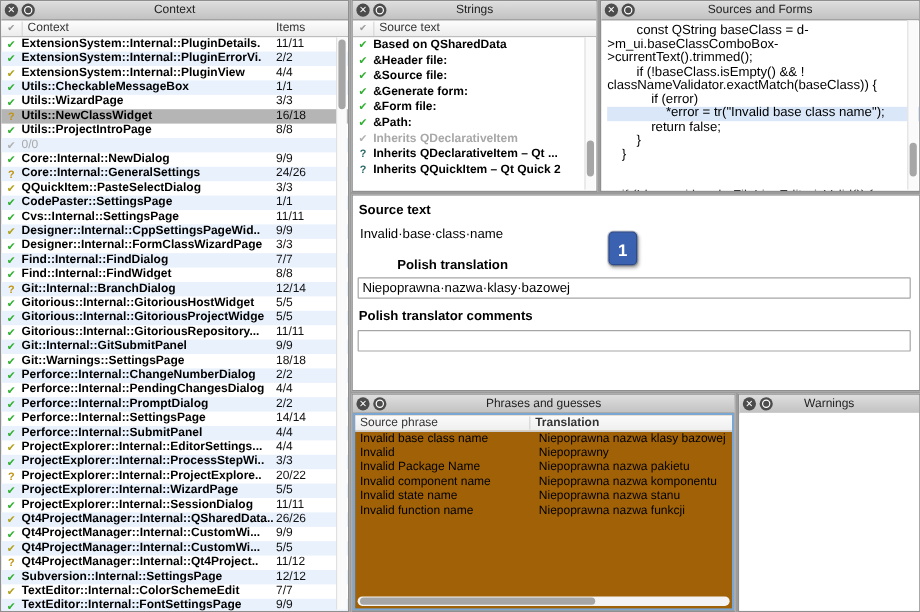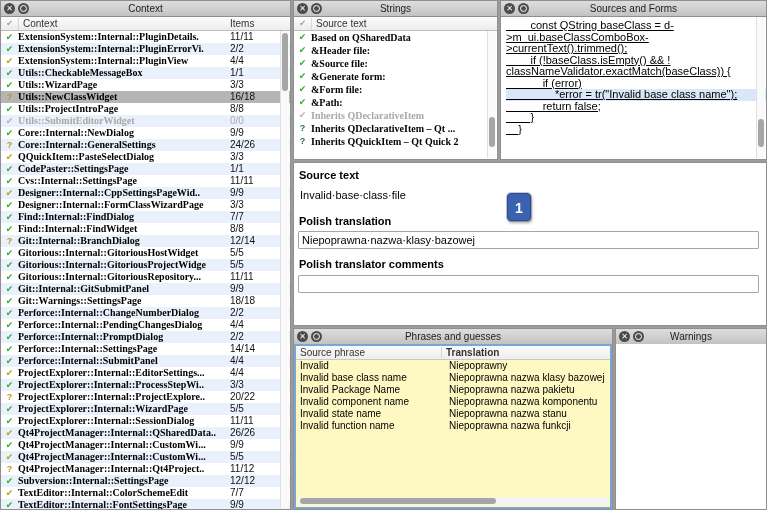--- a/index.html
+++ b/index.html
@@ -25,51 +25,51 @@
   .colhdr{height:13px;display:flex;align-items:center;background:linear-gradient(#fdfdfd,#ececec);
           border-bottom:1px solid #bdbdbd;font-size:10px;color:#333;}
   .hdr-icon{width:17px;text-align:center;color:#9a9a9a;font-size:8px;border-right:1px solid #d8d8d8;line-height:12px;}
   .hdr-label{padding-left:4px;}
   .hdr-name{flex:1;}
   .hdr-items{width:60px;}
 
   .list{position:relative;}
   .row{display:flex;align-items:center;height:12px;font-size:10px;line-height:12px;white-space:nowrap;}
   .row .icon{width:17px;text-align:center;flex:none;font-size:9px;}
-  .row .nm{flex:1;overflow:hidden;font-weight:bold;color:#000;font-family:Liberation Serif, serif;}
+  .row .nm{flex:1;overflow:hidden;font-weight:bold;color:#000;}
   .row .it{width:60px;flex:none;color:#111;}
   .row.stripe{background:var(--row-stripe);}
   .row.selected{background:var(--selected-row);}
   .row.obsolete .nm,.row.obsolete .it{color:#a8a8a8;}
 
   .strow{height:13px;line-height:13px;}
   .st-green{color:var(--status-green);font-weight:900;}
   .st-yellow{color:var(--status-yellow);font-weight:900;}
   .st-question{color:var(--status-question);font-weight:900;font-size:10px;}
   .st-qteal{color:var(--status-qteal);font-weight:900;font-size:10px;}
   .st-obsolete{color:var(--status-obsolete);font-weight:900;}
 
   .vscroll{position:absolute;width:8px;right:1px;background:#fafafa;border-left:1px solid #e0e0e0;}
   .vthumb{position:absolute;left:1px;width:6px;border-radius:3px;background:#a6a6a6;}
 
   .code{position:absolute;left:1px;right:10px;top:16px;bottom:1px;padding:3px 0 0 4px;
-        font-size:11px;color:#000;text-decoration:underline;}
+        font-size:11px;color:#000;}
   .code div{white-space:pre;line-height:11.5px;height:11.5px;overflow:hidden;}
   .code .hl{background:var(--code-hl);margin-right:-10px;}
 
   .lbl{position:absolute;left:5px;font-weight:bold;font-size:11px;color:#000;}
   .val{position:absolute;left:6px;font-size:11px;color:#000;}
   .field{position:absolute;left:4px;right:7px;height:16px;border:1px solid #a6a6a6;background:#fff;
          font-size:11px;padding:0 3px;font-family:inherit;color:#000;border-radius:1px;}
 
   .badge{position:absolute;left:507px;top:193px;width:24px;height:28px;background:var(--badge-blue);
          border:1px solid #2c4a8e;border-radius:4px;box-shadow:1px 2px 3px rgba(0,0,0,.35),0 0 0 1px #cfcfcf;
          color:#fff;font-weight:bold;font-size:14px;text-align:center;line-height:28px;box-sizing:border-box;}
 
-  .focuswrap{position:absolute;left:0;right:0;top:15px;bottom:0;border:2px solid var(--focus);box-sizing:border-box;background:#fef9c3;}
+  .focuswrap{position:absolute;left:0;right:0;top:15px;bottom:0;border:2px solid var(--focus);box-sizing:border-box;background:#a16207;}
   .phdr{height:13px;display:flex;align-items:center;background:linear-gradient(#fbfbfb,#eee);
         border-bottom:1px solid #c9c9c9;font-size:10px;color:#333;}
   .ph-src{width:141px;padding-left:4px;border-right:1px solid #d5d5d5;flex:none;}
   .ph-tr{flex:1;padding-left:4px;font-weight:bold;}
   .prow{display:flex;height:12px;font-size:10px;line-height:12px;align-items:center;white-space:nowrap;}
   .prow .c1{width:145px;padding-left:4px;flex:none;overflow:hidden;}
   .prow .c2{flex:1;padding-left:4px;overflow:hidden;}
   .hscroll{position:absolute;left:2px;right:2px;bottom:2px;height:8px;background:#f4f4f4;border-radius:4px;}
   .hthumb{position:absolute;left:2px;top:1px;width:196px;height:6px;border-radius:3px;background:#a6a6a6;}
   .warnbody{position:absolute;left:0;right:0;top:15px;bottom:0;background:#fff;}
@@ -121,21 +121,20 @@
           <span class="nm">Utils::NewClassWidget</span>
           <span class="it">16/18</span>
         </div>
         <div class="row">
           <span class="icon st-green">✔</span>
           <span class="nm">Utils::ProjectIntroPage</span>
           <span class="it">8/8</span>
         </div>
         <div class="row stripe obsolete">
           <span class="icon st-obsolete">✔</span>
-          <span class="nm">Utils::SubmitEditorWidget</span>
           <span class="it">0/0</span>
         </div>
         <div class="row">
           <span class="icon st-green">✔</span>
           <span class="nm">Core::Internal::NewDialog</span>
           <span class="it">9/9</span>
         </div>
         <div class="row stripe">
           <span class="icon st-question">?</span>
           <span class="nm">Core::Internal::GeneralSettings</span>
@@ -371,46 +370,46 @@
         <div></div>
         <div>    if (!d-&gt;m_ui.headerFileLineEdit-&gt;isValid()) {</div>
       </div>
     <div class="vscroll" style="top:16px;bottom:1px;">
       <div class="vthumb" style="top:102px;height:28px;"></div>
     </div>
   </section>
 
   <section class="panel edit">
     <div class="lbl" style="top:6px;">Source text</div>
-    <div class="val" style="top:26px;">Invalid·base·class·file</div>
-    <div class="lbl" style="top:52px;">Polish translation</div>
+    <div class="val" style="top:26px;">Invalid·base·class·name</div>
+    <div class="lbl" style="top:52px;margin-left:32px;">Polish translation</div>
     <input class="field" style="top: 68px;" value="Niepoprawna·nazwa·klasy·bazowej">
     <div class="lbl" style="top:95px;">Polish translator comments</div>
     <input class="field" style="top: 112px;" value="">
   </section>
 
   <section class="panel phr">
     <div class="titlebar">
       <span class="tb-btn tb-close">✕</span>
       <span class="tb-btn tb-float"></span>
       <span class="tb-title">Phrases and guesses</span>
     </div>
     <div class="focuswrap">
       <div class="phdr">
         <span class="ph-src">Source phrase</span>
         <span class="ph-tr">Translation</span>
       </div>
       <div id="phr-list">
+          <div class="prow stripe">
+            <span class="c1">Invalid base class name</span>
+            <span class="c2">Niepoprawna nazwa klasy bazowej</span>
+          </div>
           <div class="prow">
             <span class="c1">Invalid</span>
             <span class="c2">Niepoprawny</span>
-          </div>
-          <div class="prow stripe">
-            <span class="c1">Invalid base class name</span>
-            <span class="c2">Niepoprawna nazwa klasy bazowej</span>
           </div>
           <div class="prow stripe">
             <span class="c1">Invalid Package Name</span>
             <span class="c2">Niepoprawna nazwa pakietu</span>
           </div>
           <div class="prow">
             <span class="c1">Invalid component name</span>
             <span class="c2">Niepoprawna nazwa komponentu</span>
           </div>
           <div class="prow">

